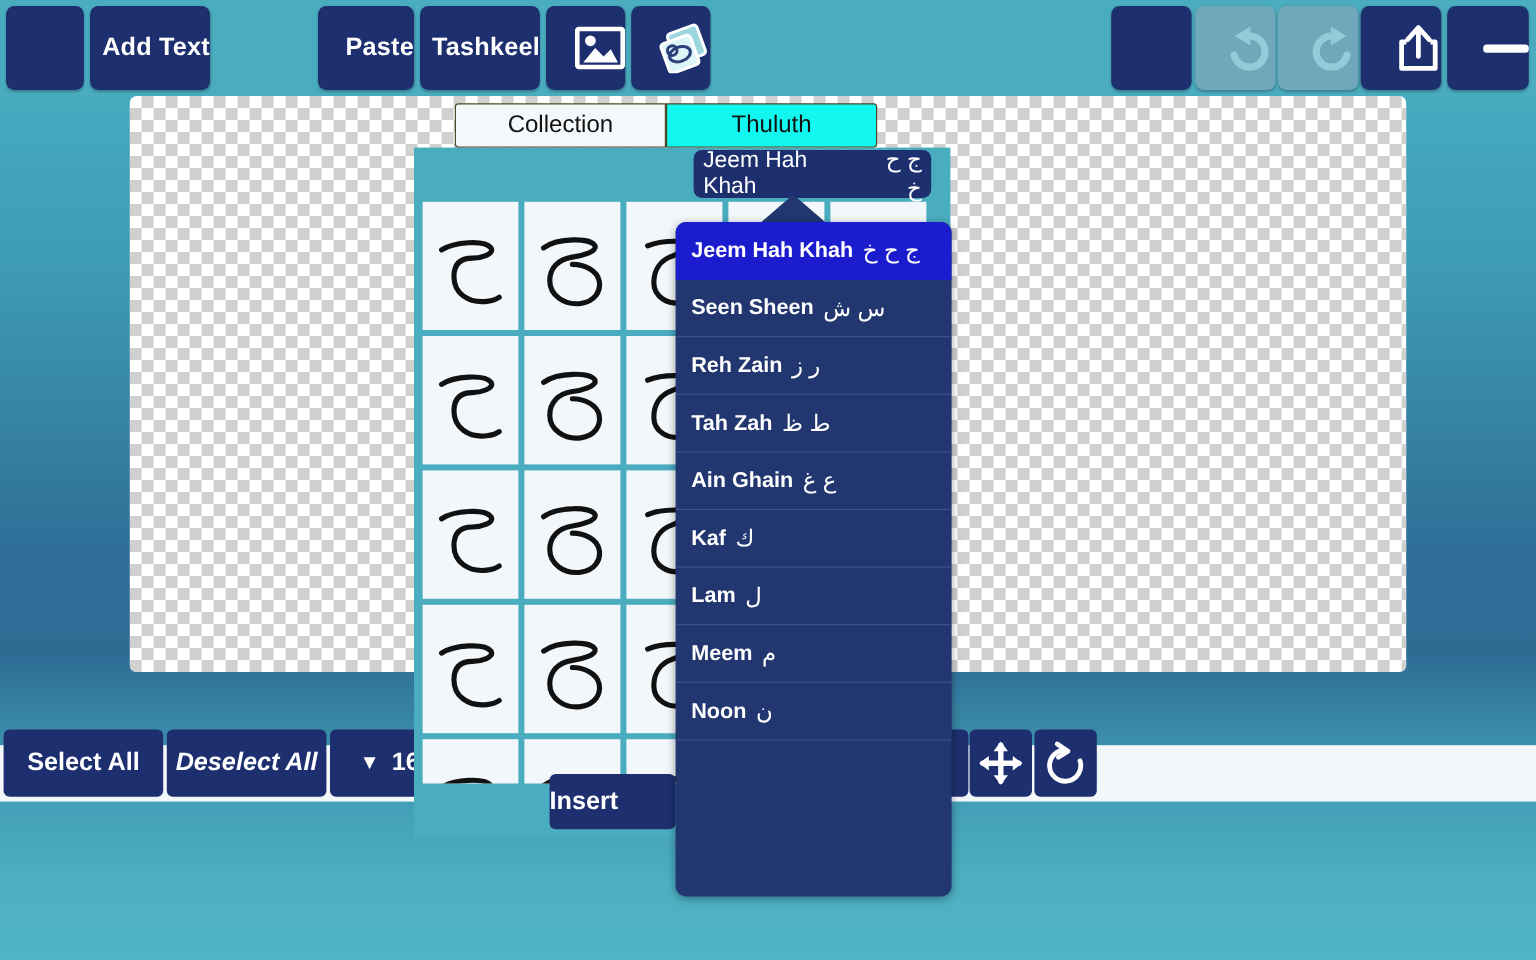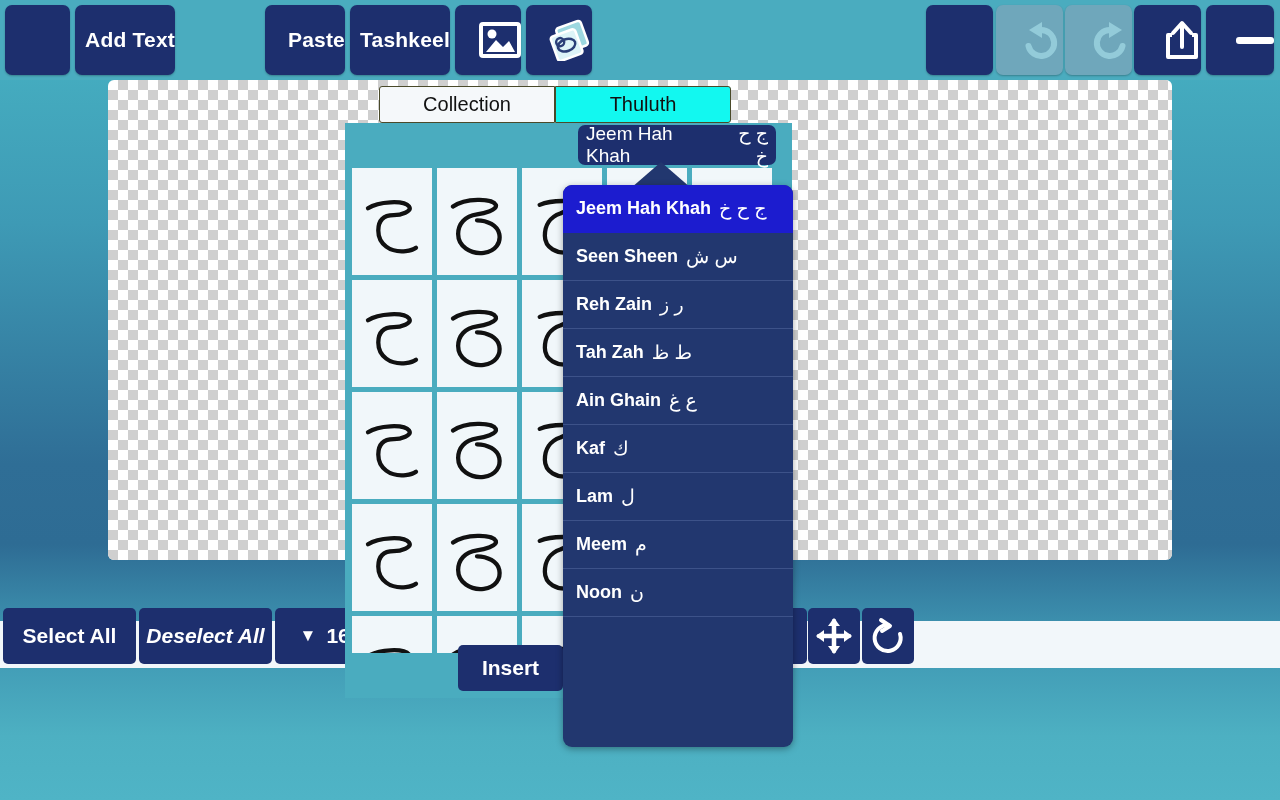--- a/index.html
+++ b/index.html
@@ -96,21 +96,21 @@
   .glyph-cell {
     background: #f1f7fa;
     display: flex; align-items: center; justify-content: center;
     overflow: hidden;
   }
   .glyph-cell svg { width: 72px; height: 96px; }
   .insert-btn {
     position: absolute; left: 113px; top: 522px;
     width: 105px; height: 46px;
     background: #1d2f6e; border-radius: 5px;
-    display: flex; align-items: center; justify-content: center;
+    display: flex; align-items: center; 
     color: #fff; font-size: 21px; font-weight: bold;
     z-index: 12;
   }
 
   
   .dropdown {
     position: absolute; left: 563px; top: 185px;
     width: 230px; height: 562px;
     background: #22376f; border-radius: 9px;
     z-index: 30; overflow: hidden;

